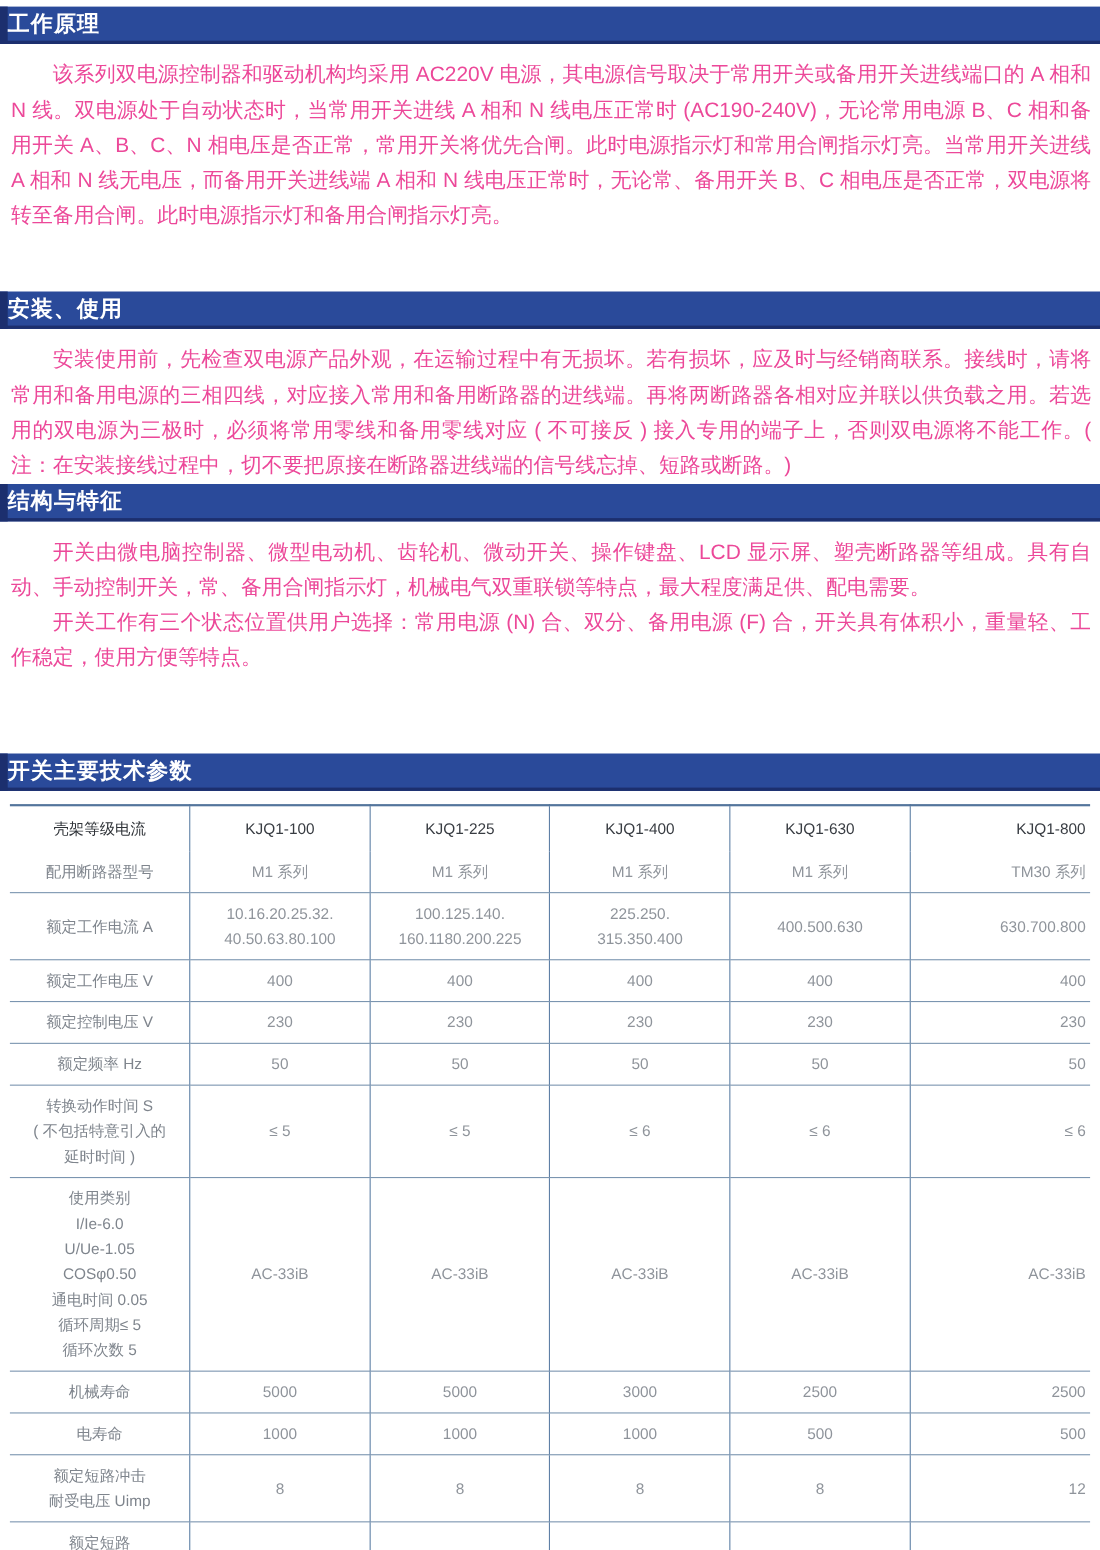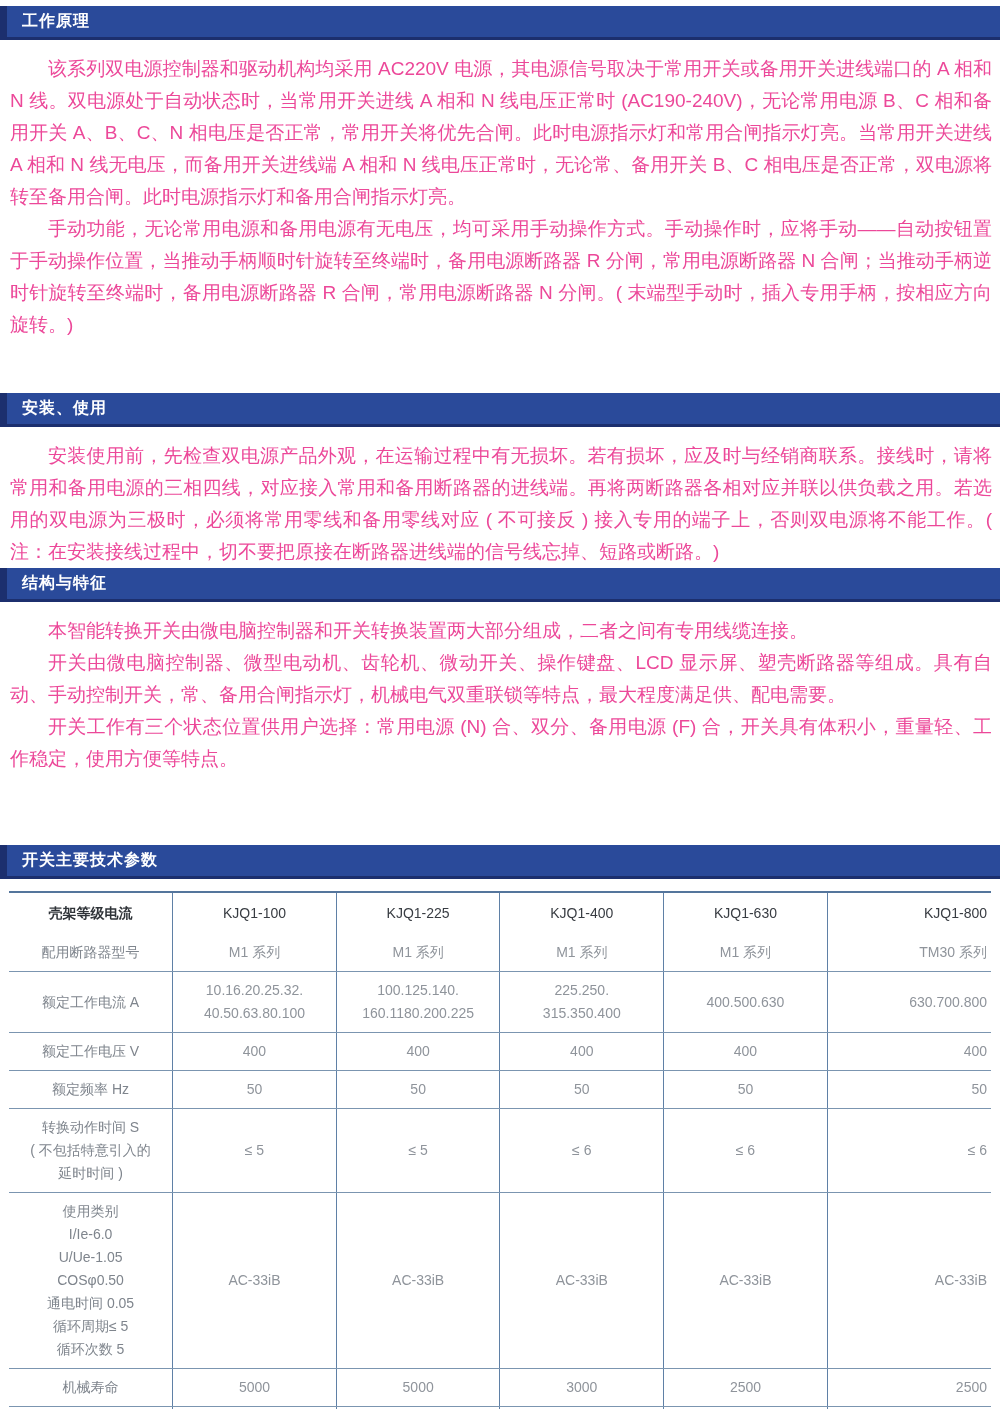--- a/index.html
+++ b/index.html
@@ -17,23 +17,22 @@
   .section-bar {
     background: #2a4a9a;
     border-left: 7px solid #1c2f6e;
     border-bottom: 3px solid #1c2f6e;
     height: 31px;
     display: flex;
     align-items: center;
   }
   .bar-title {
     color: #ffffff;
-    font-size: 16px;
+    font-size: 20px;
     font-weight: bold;
-    padding-left: 15px;
     letter-spacing: 1px;
   }
   .first-bar { margin-top: 6px; }
 
   
   .section-body {
     padding: 13px 8px 0 10px;
   }
   .para {
     margin: 0;
@@ -68,47 +67,45 @@
     padding: 7px 4px;
     white-space: pre-line;
     font-weight: normal;
   }
   .params-table th:last-child, .params-table td:last-child { border-right: none; text-align: right; }
   .params-table tr:last-child th, .params-table tr:last-child td { border-bottom: none; }
   .params-table thead th {
     color: #383c42;
     padding: 9px 4px;
   }
-  .params-table thead th.corner { font-weight: bold; color: #2f3338; }
+  .params-table thead th.corner { font-weight: normal; color: #2f3338; }
   .params-table tbody th { color: #7f858d; }
   .params-table tbody td { color: #8f949b; }
 </style>
 </head>
 <body>
 
 <div class="section-bar first-bar">
   <span class="bar-title">工作原理</span>
 </div>
 <div class="section-body gap-a">
     <p class="para">该系列双电源控制器和驱动机构均采用 AC220V 电源，其电源信号取决于常用开关或备用开关进线端口的 A 相和 N 线。双电源处于自动状态时，当常用开关进线 A 相和 N 线电压正常时 (AC190-240V)，无论常用电源 B、C 相和备用开关 A、B、C、N 相电压是否正常，常用开关将优先合闸。此时电源指示灯和常用合闸指示灯亮。当常用开关进线 A 相和 N 线无电压，而备用开关进线端 A 相和 N 线电压正常时，无论常、备用开关 B、C 相电压是否正常，双电源将转至备用合闸。此时电源指示灯和备用合闸指示灯亮。</p>
-    <p class="para">手动功能，无论常用电源和备用电源有无电压，均可采用手动操作方式。手动操作时，应将手动——自动按钮置于手动操作位置，当推动手柄顺时针旋转至终端时，备用电源断路器 R 分闸，常用电源断路器 N 合闸；当推动手柄逆时针旋转至终端时，备用电源断路器 R 合闸，常用电源断路器 N 分闸。( 末端型手动时，插入专用手柄，按相应方向旋转。)</p>
   </div>
 
 <div class="section-bar">
   <span class="bar-title">安装、使用</span>
 </div>
 <div class="section-body gap-b">
     <p class="para">安装使用前，先检查双电源产品外观，在运输过程中有无损坏。若有损坏，应及时与经销商联系。接线时，请将常用和备用电源的三相四线，对应接入常用和备用断路器的进线端。再将两断路器各相对应并联以供负载之用。若选用的双电源为三极时，必须将常用零线和备用零线对应 ( 不可接反 ) 接入专用的端子上，否则双电源将不能工作。( 注：在安装接线过程中，切不要把原接在断路器进线端的信号线忘掉、短路或断路。)</p>
   </div>
 
 <div class="section-bar">
   <span class="bar-title">结构与特征</span>
 </div>
 <div class="section-body gap-c">
-    <p class="para">本智能转换开关由微电脑控制器和开关转换装置两大部分组成，二者之间有专用线缆连接。</p>
     <p class="para">开关由微电脑控制器、微型电动机、齿轮机、微动开关、操作键盘、LCD 显示屏、塑壳断路器等组成。具有自动、手动控制开关，常、备用合闸指示灯，机械电气双重联锁等特点，最大程度满足供、配电需要。</p>
     <p class="para">开关工作有三个状态位置供用户选择：常用电源 (N) 合、双分、备用电源 (F) 合，开关具有体积小，重量轻、工作稳定，使用方便等特点。</p>
   </div>
 
 <div class="section-bar">
   <span class="bar-title">开关主要技术参数</span>
 </div>
 
 <div class="table-wrap">
   <table class="params-table">
@@ -144,20 +141,28 @@
         </tr>
         <tr>
           <th>额定工作电压 V</th>
           <td>400</td>
           <td>400</td>
           <td>400</td>
           <td>400</td>
           <td>400</td>
         </tr>
         <tr>
+          <th>额定控制电压 V</th>
+          <td>230</td>
+          <td>230</td>
+          <td>230</td>
+          <td>230</td>
+          <td>230</td>
+        </tr>
+        <tr>
           <th>额定频率 Hz</th>
           <td>50</td>
           <td>50</td>
           <td>50</td>
           <td>50</td>
           <td>50</td>
         </tr>
         <tr>
           <th>转换动作时间 S
 ( 不包括特意引入的

